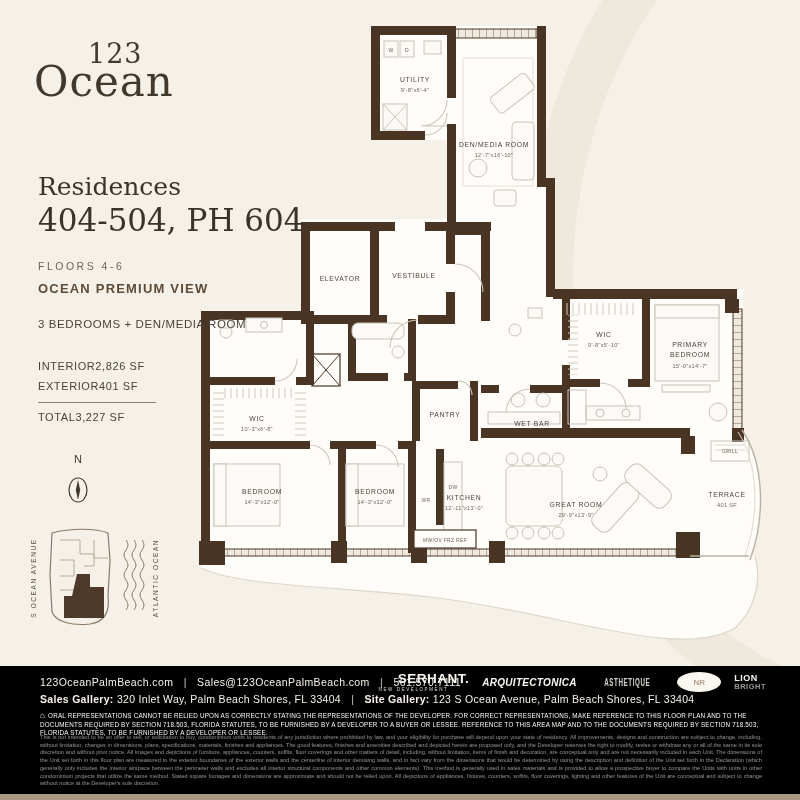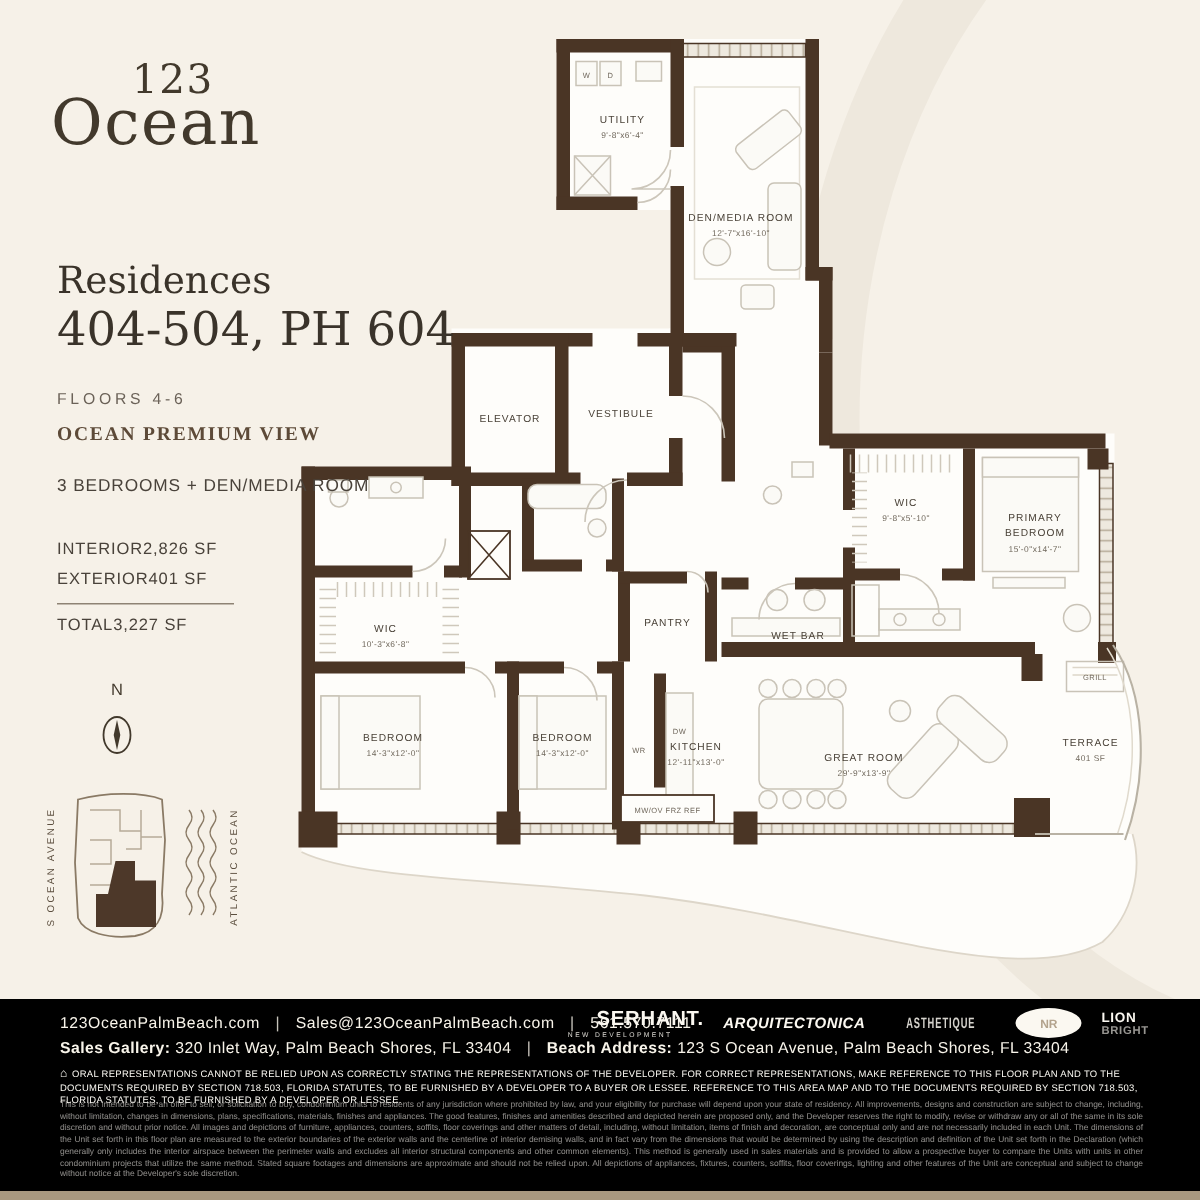--- a/index.html
+++ b/index.html
@@ -7,21 +7,21 @@
        background:#f6f1e8;font-family:"Liberation Sans",sans-serif;color:#3f382e;}
   .abs{position:absolute;}
   
   .logo{left:34px;top:40px;color:#42392c;line-height:1;}
   .logo .l1{font-family:"DejaVu Serif",serif;font-size:27px;margin-left:54px;letter-spacing:1px;}
   .logo .l2{font-family:"DejaVu Serif",serif;font-size:42px;margin-top:-6px;letter-spacing:1px;}
   .title-block{left:38px;top:172px;}
   .residences{font-family:"DejaVu Serif",serif;font-size:25px;color:#3a332a;}
   .units{font-family:"DejaVu Serif",serif;font-size:31px;color:#3a332a;margin-top:1px;}
   .floors{font-size:10.5px;letter-spacing:2.5px;color:#6b6258;margin-top:22px;}
-  .view{left:38px;top:281px;font-size:13px;font-weight:bold;letter-spacing:1.2px;color:#5d4a38;font-family:Liberation Serif, serif;}
+  .view{left:38px;top:281px;font-size:13px;font-weight:bold;letter-spacing:1.2px;color:#5d4a38;}
   .features{left:38px;top:314px;font-size:11.5px;letter-spacing:.6px;color:#49423a;line-height:20px;}
   .areas{left:38px;top:360px;width:118px;font-size:11px;letter-spacing:.6px;color:#49423a;}
   .areas .row{display:flex;justify-content:flex-start;margin-bottom:8px;}
   .areas .total{border-top:1px solid #8e8374;padding-top:8px;margin-top:10px;}
   
   .footer{left:0;top:666px;width:800px;height:134px;background:#000000;border-bottom:6px solid #a8987f;box-sizing:border-box;}
   .f-line1{position:absolute;left:40px;top:10px;font-size:10.5px;color:#f8f4ea;letter-spacing:.4px;}
   .f-line2{position:absolute;left:40px;top:27px;font-size:10.5px;color:#f8f4ea;letter-spacing:.3px;}
   .f-line1 .sep,.f-line2 .sep{margin:0 7px;opacity:.8;}
   .f-bold{font-weight:bold;}
@@ -345,21 +345,21 @@
     <span>123OceanPalmBeach.com</span>
     <span class="sep">|</span>
     <span>Sales@123OceanPalmBeach.com</span>
     <span class="sep">|</span>
     <span>561.570.7111</span>
   </div>
   <div class="f-line2">
     <span class="f-bold">Sales Gallery:</span>
     <span> 320 Inlet Way, Palm Beach Shores, FL 33404</span>
     <span class="sep">|</span>
-    <span class="f-bold">Beach Address:</span>
+    <span class="f-bold">Site Gallery:</span>
     <span> 123 S Ocean Avenue, Palm Beach Shores, FL 33404</span>
   </div>
 
   <div class="logos">
     <div class="serhant">
       <div class="main">SERHANT.</div>
       <div class="sub">NEW DEVELOPMENT</div>
     </div>
     <div class="arq">ARQUITECTONICA</div>
     <div class="asth">ASTHETIQUE</div>

